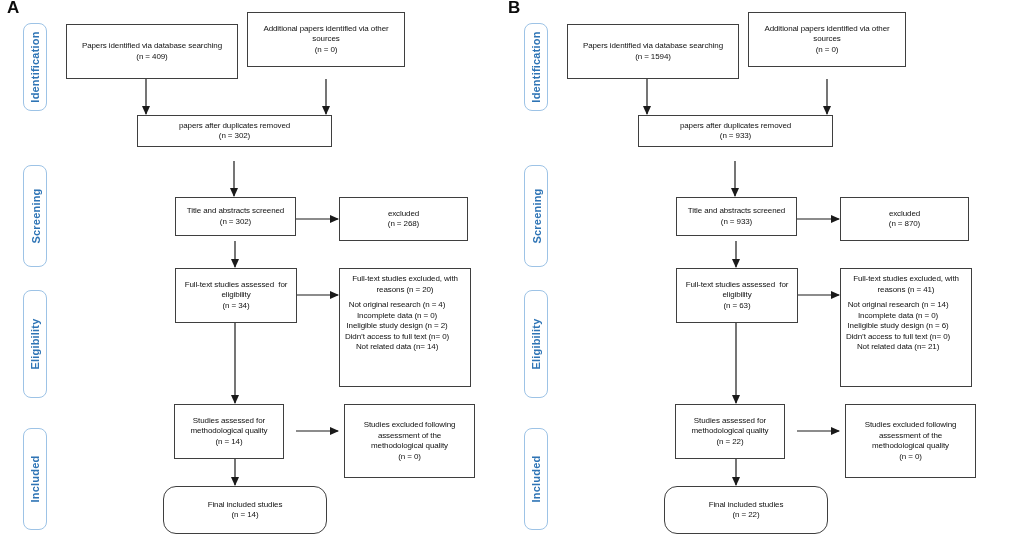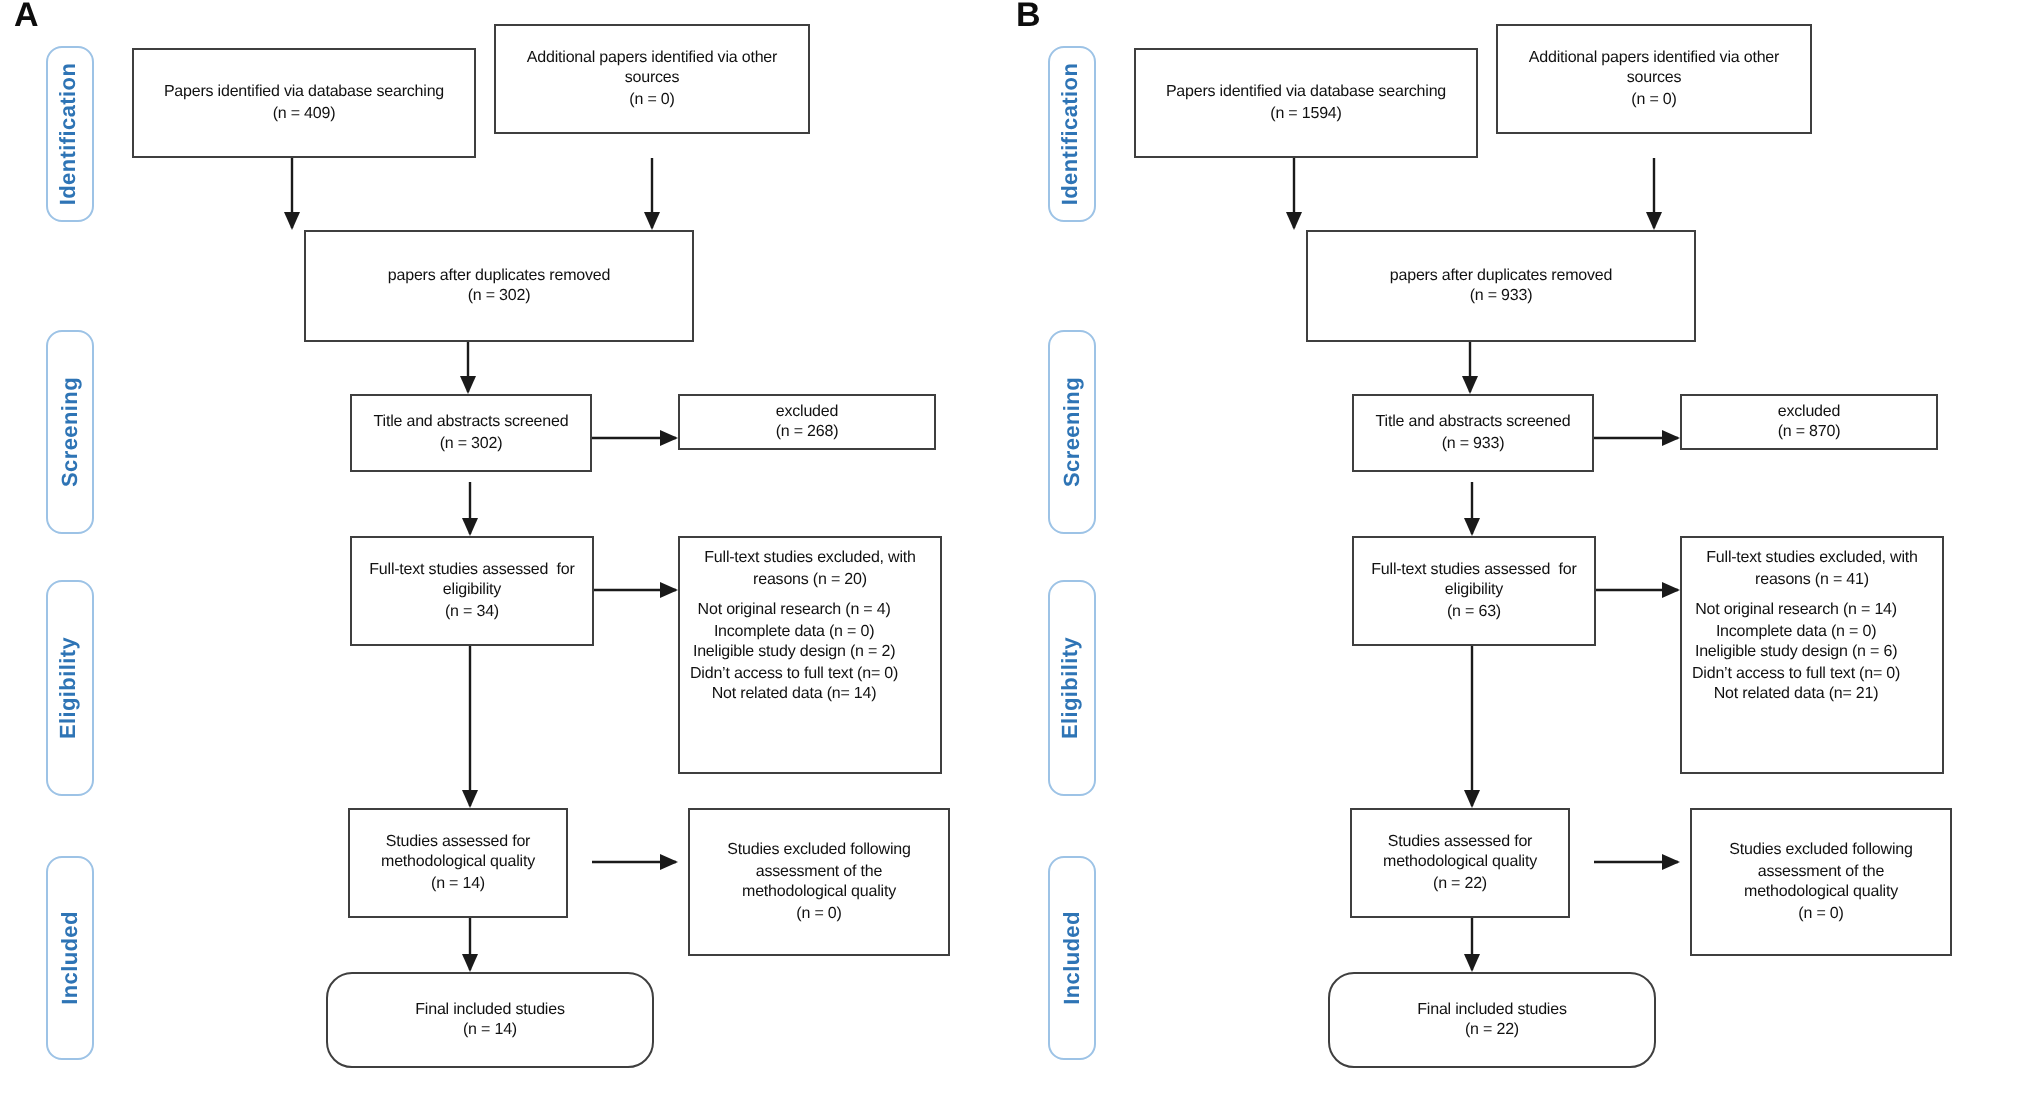--- a/index.html
+++ b/index.html
@@ -62,23 +62,23 @@
     justify-content: center;
     text-align: center;
     font-size: 8px;
     line-height: 10.5px;
     color: #111111;
     letter-spacing: -0.1px;
     white-space: pre;
   }
   .box-database        { left: 66px;  top: 24px;  width: 172px; height: 55px; }
   .box-other           { left: 247px; top: 12px;  width: 158px; height: 55px; }
-  .box-duplicates      { left: 137px; top: 115px; width: 195px; height: 56px; margin-left: 15px; }
+  .box-duplicates      { left: 137px; top: 115px; width: 195px; height: 32px; }
   .box-screened        { left: 175px; top: 197px; width: 121px; height: 39px; }
-  .box-excluded        { left: 339px; top: 197px; width: 129px; height: 28px; }
+  .box-excluded        { left: 339px; top: 197px; width: 129px; height: 44px; }
   .box-fulltext        { left: 175px; top: 268px; width: 122px; height: 55px; text-align: center; }
   .box-ft-excluded     { left: 339px; top: 268px; width: 132px; height: 119px; }
   .box-quality         { left: 174px; top: 404px; width: 110px; height: 55px; }
   .box-quality-excl    { left: 344px; top: 404px; width: 131px; height: 74px; }
   .box-final           { left: 163px; top: 486px; width: 164px; height: 48px; border-radius: 13px; }
 
   .box--reasons {
     flex-direction: column;
     justify-content: flex-start;
     padding-top: 5px;

